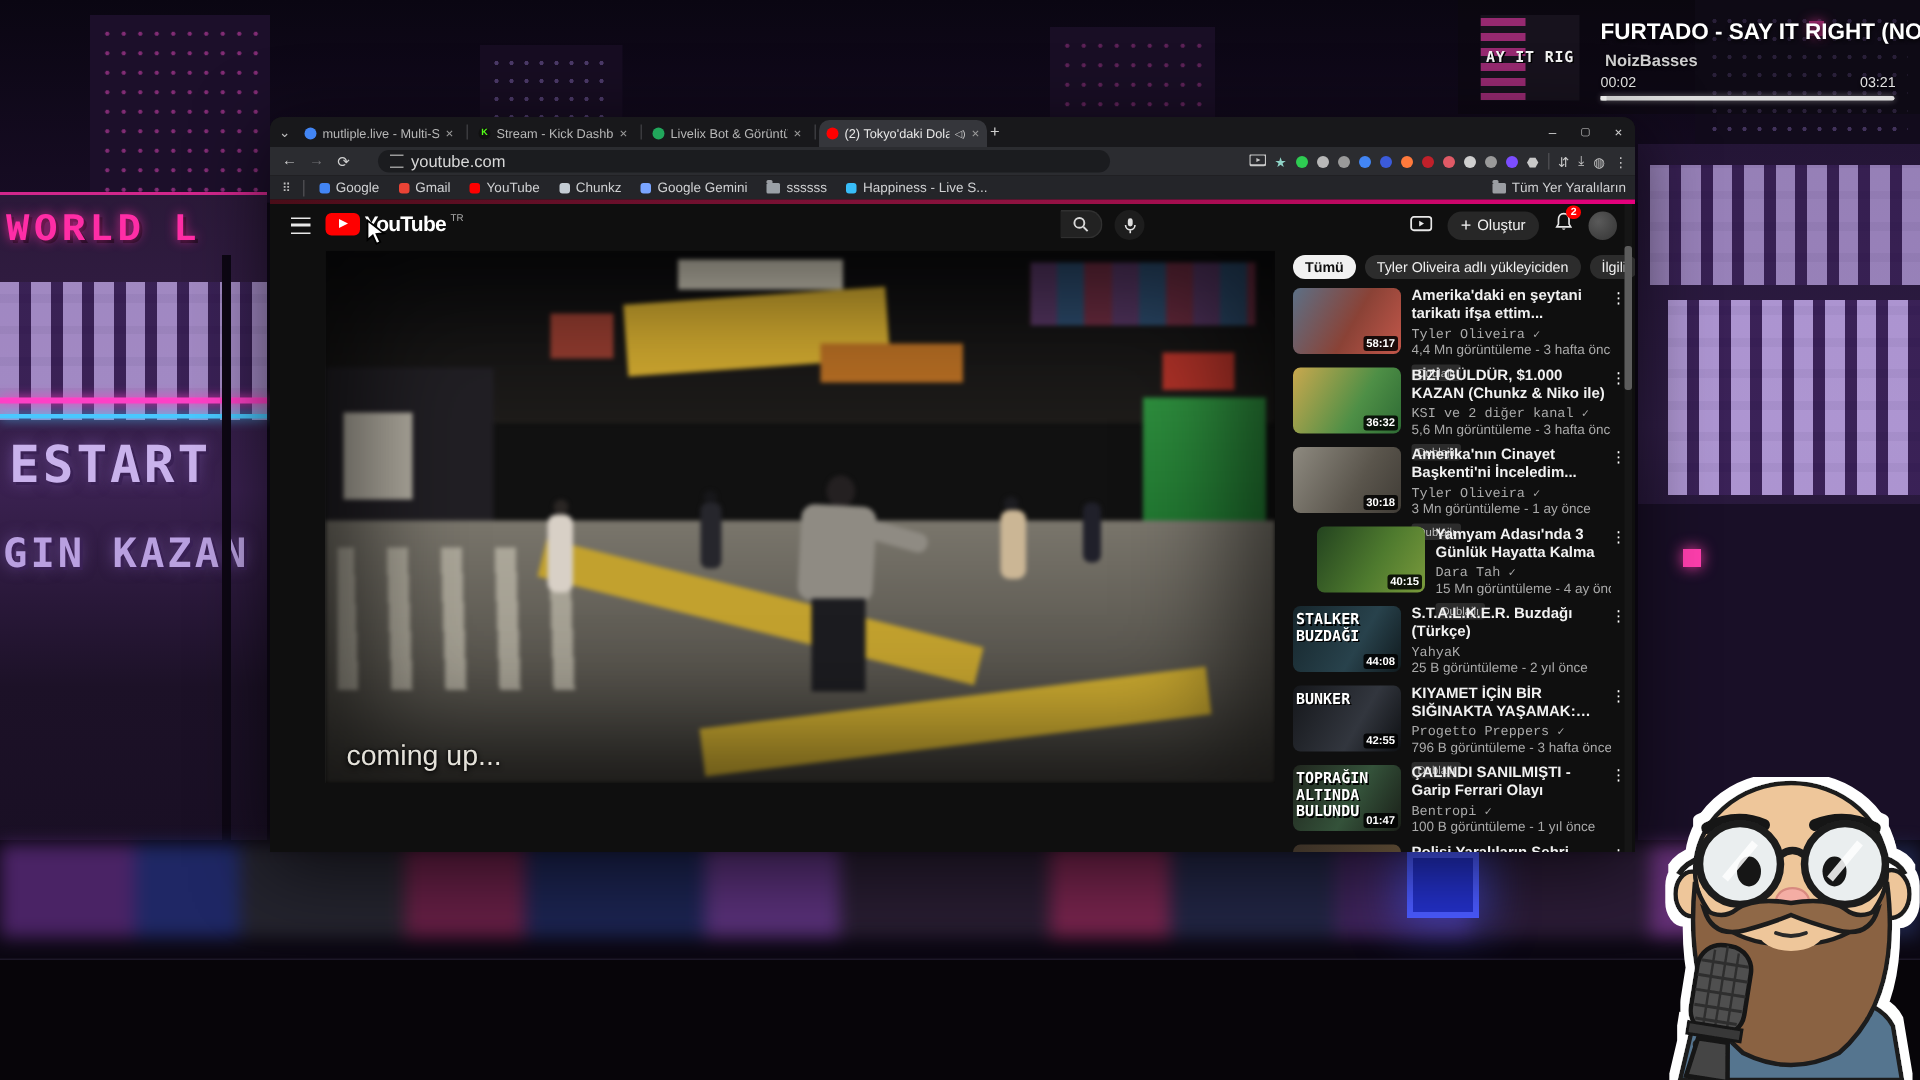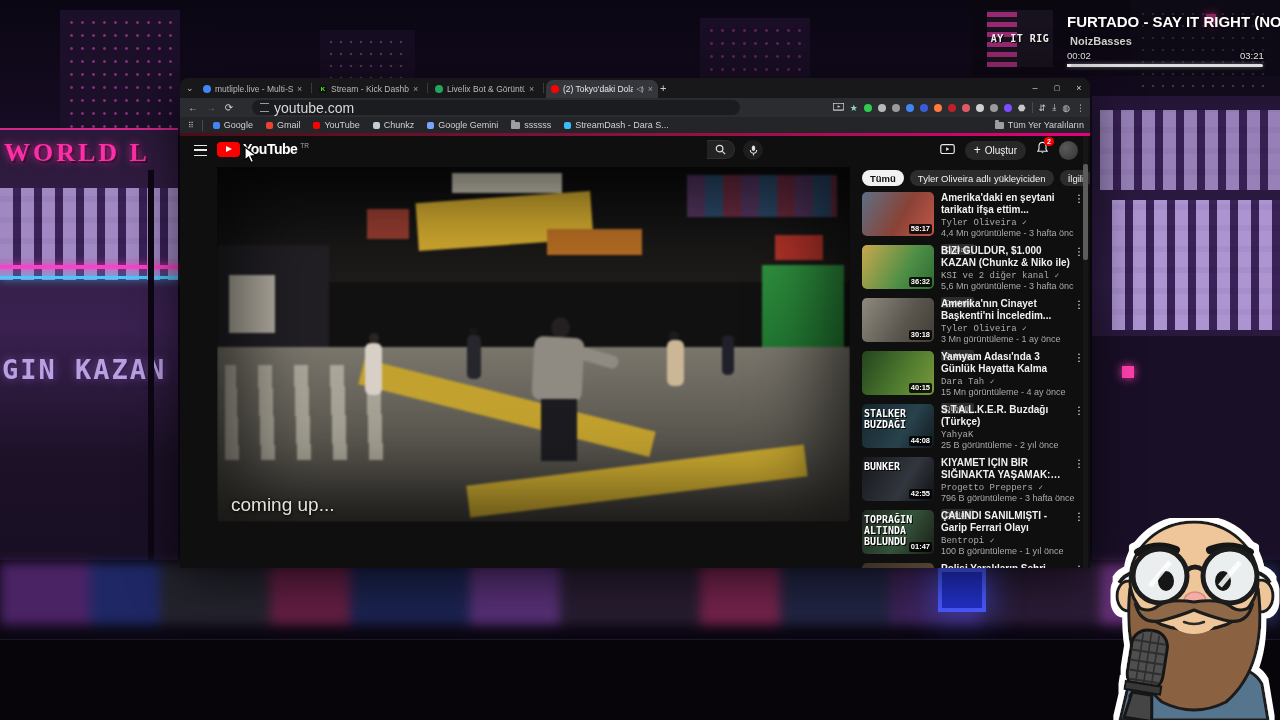--- a/index.html
+++ b/index.html
@@ -9,21 +9,21 @@
   
   .bg-sky{left:0;top:0;width:1280px;height:135px;background:linear-gradient(#0a0612,#170c24);}
   .px-bldg{background:#1c0f2a;}
   .px-dots{background-image:radial-gradient(circle,#ff4fd0 1.2px,transparent 1.6px);
            background-size:11px 13px;opacity:.45;}
   .px-dots2{background-image:radial-gradient(circle,#9a7ad0 1.2px,transparent 1.6px);
            background-size:10px 12px;opacity:.4;}
   .bg-left{left:0;top:128px;width:178px;height:438px;
            background:linear-gradient(#2b1939 0%,#3a2150 45%,#1c1127 75%,#190f24 100%);
            border-top:2px solid rgba(255,45,166,.8);}
-  .neon-pink-text{font-family:Liberation Serif, serif;font-weight:bold;color:#ff2da6;
+  .neon-pink-text{font-family:Liberation Mono, monospace;font-weight:bold;color:#ff2da6;
            letter-spacing:3px;text-shadow:0 0 8px rgba(255,45,166,.8),2px 2px 0 rgba(0,0,0,.5);}
   .neon-purple-text{font-family:"DejaVu Sans Mono",monospace;font-weight:bold;color:#c9b2ec;
            letter-spacing:2px;text-shadow:2px 2px 0 #3a2155,0 0 10px rgba(160,120,220,.5);}
   .win-grid{background-image:
       repeating-linear-gradient(90deg,rgba(198,172,238,.85) 0 13px,rgba(58,33,88,.95) 13px 21px),
       repeating-linear-gradient(0deg,rgba(255,255,255,.15) 0 15px,rgba(22,12,38,.85) 15px 21px);}
   .bar{height:4px;box-shadow:0 0 8px currentColor;}
   .bg-right{left:1092px;top:96px;width:188px;height:470px;
            background:linear-gradient(#241536,#2f1d45 40%,#180e26 80%);}
   .bg-bottom{left:0;top:560px;width:1280px;height:160px;background:#0b0712;}
@@ -62,21 +62,21 @@
   .tab-close{font-size:9px;color:#9a9a9a;}
   .tab-sep{position:absolute;top:5px;width:1px;height:10px;background:#3a3a3e;}
   .winbtn{position:absolute;top:0;width:22px;height:20px;display:flex;align-items:center;
        justify-content:center;font-size:9px;color:#cfcfcf;}
   .toolbar{position:absolute;left:0;top:20px;width:910px;height:19px;background:#2b2c30;
        display:flex;align-items:center;}
   .navbtn{width:18px;text-align:center;font-size:10px;color:#cfcfcf;}
   .navbtn.dim{color:#6f6f73;}
   .urlpill{position:absolute;left:72px;top:2px;width:488px;height:15px;background:#1b1c1f;
        border-radius:8px;display:flex;align-items:center;gap:5px;padding:0 8px;box-sizing:border-box;}
-  .url{font-size:14px;color:#d8d8d8;}
+  .url{font-size:11px;color:#d8d8d8;}
   .tune{width:9px;height:7px;border-top:1.5px solid #9a9a9a;border-bottom:1.5px solid #9a9a9a;}
   .tb-right{position:absolute;right:5px;top:0;height:19px;display:flex;align-items:center;gap:6px;}
   .extdot{width:8px;height:8px;border-radius:50%;}
   .tb-ico{font-size:9px;color:#c8c8c8;}
   .vdiv{width:1px;height:11px;background:#4a4a4e;}
   .bookmarks{position:absolute;left:0;top:39px;width:910px;height:16px;background:#242529;
        display:flex;align-items:center;font-size:9px;color:#cfd0d2;}
   .bm{display:flex;align-items:center;gap:4px;margin-right:13px;white-space:nowrap;}
   .bm-dot{width:7px;height:7px;border-radius:2px;}
   .bm-folder{width:9px;height:7px;background:#9a9da2;border-radius:1px;position:relative;}
@@ -166,20 +166,21 @@
   <div class="abs px-bldg" style="left:1130px;top:0;width:150px;height:135px;background:#120b1c;">
       <div class="abs px-dots2" style="inset:8px;opacity:.35;"></div>
     </div>
   <div class="abs" style="left:1206px;top:14px;width:10px;height:10px;background:#ff3fae;box-shadow:0 0 8px #ff3fae;"></div>
 
   <div class="abs bg-left">
     <div class="abs neon-pink-text" style="left:4px;top:8px;font-size:26px;">WORLD L</div>
     <div class="abs win-grid" style="left:0;top:58px;width:178px;height:92px;opacity:.85;"></div>
     <div class="abs bar" style="left:0;top:135px;width:178px;color:#ff3fc6;background:#ff3fc6;"></div>
     <div class="abs bar" style="left:0;top:146px;width:178px;height:3px;color:#49c8ff;background:#49c8ff;"></div>
+    <div class="abs neon-purple-text" style="left:6px;top:160px;font-size:34px;">ESTART</div>
     <div class="abs neon-purple-text" style="left:2px;top:224px;font-size:27px;color:#b9a0e0;">GIN KAZAN</div>
     <div class="abs" style="left:148px;top:40px;width:6px;height:398px;background:#0d0714;"></div>
   </div>
 
   <div class="abs bg-right">
     <div class="abs win-grid" style="left:8px;top:14px;width:180px;height:80px;opacity:.8;"></div>
     <div class="abs win-grid" style="left:20px;top:104px;width:168px;height:130px;opacity:.95;"></div>
     <div class="abs" style="left:0;top:240px;width:188px;height:230px;background:#190f27;"></div>
     <div class="abs" style="left:30px;top:270px;width:12px;height:12px;background:#ff3fae;box-shadow:0 0 10px #ff3fae;"></div>
   </div>
@@ -341,21 +342,21 @@
           <span>Google Gemini</span>
         </span>
 
         <span class="bm">
           <span class="bm-dot bm-folder" style="background: rgb(154, 160, 166);"></span>
           <span>ssssss</span>
         </span>
 
         <span class="bm">
           <span class="bm-dot" style="background: rgb(56, 189, 248);"></span>
-          <span>StreamDash - Dara S...</span>
+          <span>Happiness - Live S...</span>
         </span>
 
       <span class="bm" style="position:absolute;right:6px;margin:0;">
         <span class="bm-folder"></span>
         <span>Tüm Yer Yaralıların</span>
       </span>
     </div>
 
     <div class="accent"></div>
 
@@ -483,21 +484,21 @@
             <div class="sug-info">
               <div class="sug-title">Amerika'nın Cinayet Başkenti'ni İnceledim...</div>
               <div class="sug-ch"><span>Tyler Oliveira</span> <span class="vcheck">✓</span></div>
               <div class="sug-meta">3 Mn görüntüleme - 1 ay önce</div>
               <span class="sug-badge">Dublajlı</span>
             </div>
             <span class="sug-kebab">⋮</span>
           </div>
 
           <div class="sug">
-            <div class="thumb" style="background: linear-gradient(120deg, rgb(35, 67, 31), rgb(78, 122, 46) 55%, rgb(122, 154, 60));">
+            <div class="thumb" style="background: linear-gradient(120deg, rgb(35, 67, 31), rgb(78, 122, 46) 55%, rgb(122, 154, 60)); margin-left: 16px;">
               <span class="thumb-label"></span>
               <span class="dur">40:15</span>
             </div>
             <div class="sug-info">
               <div class="sug-title">Yamyam Adası'nda 3 Günlük Hayatta Kalma</div>
               <div class="sug-ch"><span>Dara Tah</span> <span class="vcheck">✓</span></div>
               <div class="sug-meta">15 Mn görüntüleme - 4 ay önce</div>
               <span class="sug-badge">Dublajlı</span>
             </div>
             <span class="sug-kebab">⋮</span>

